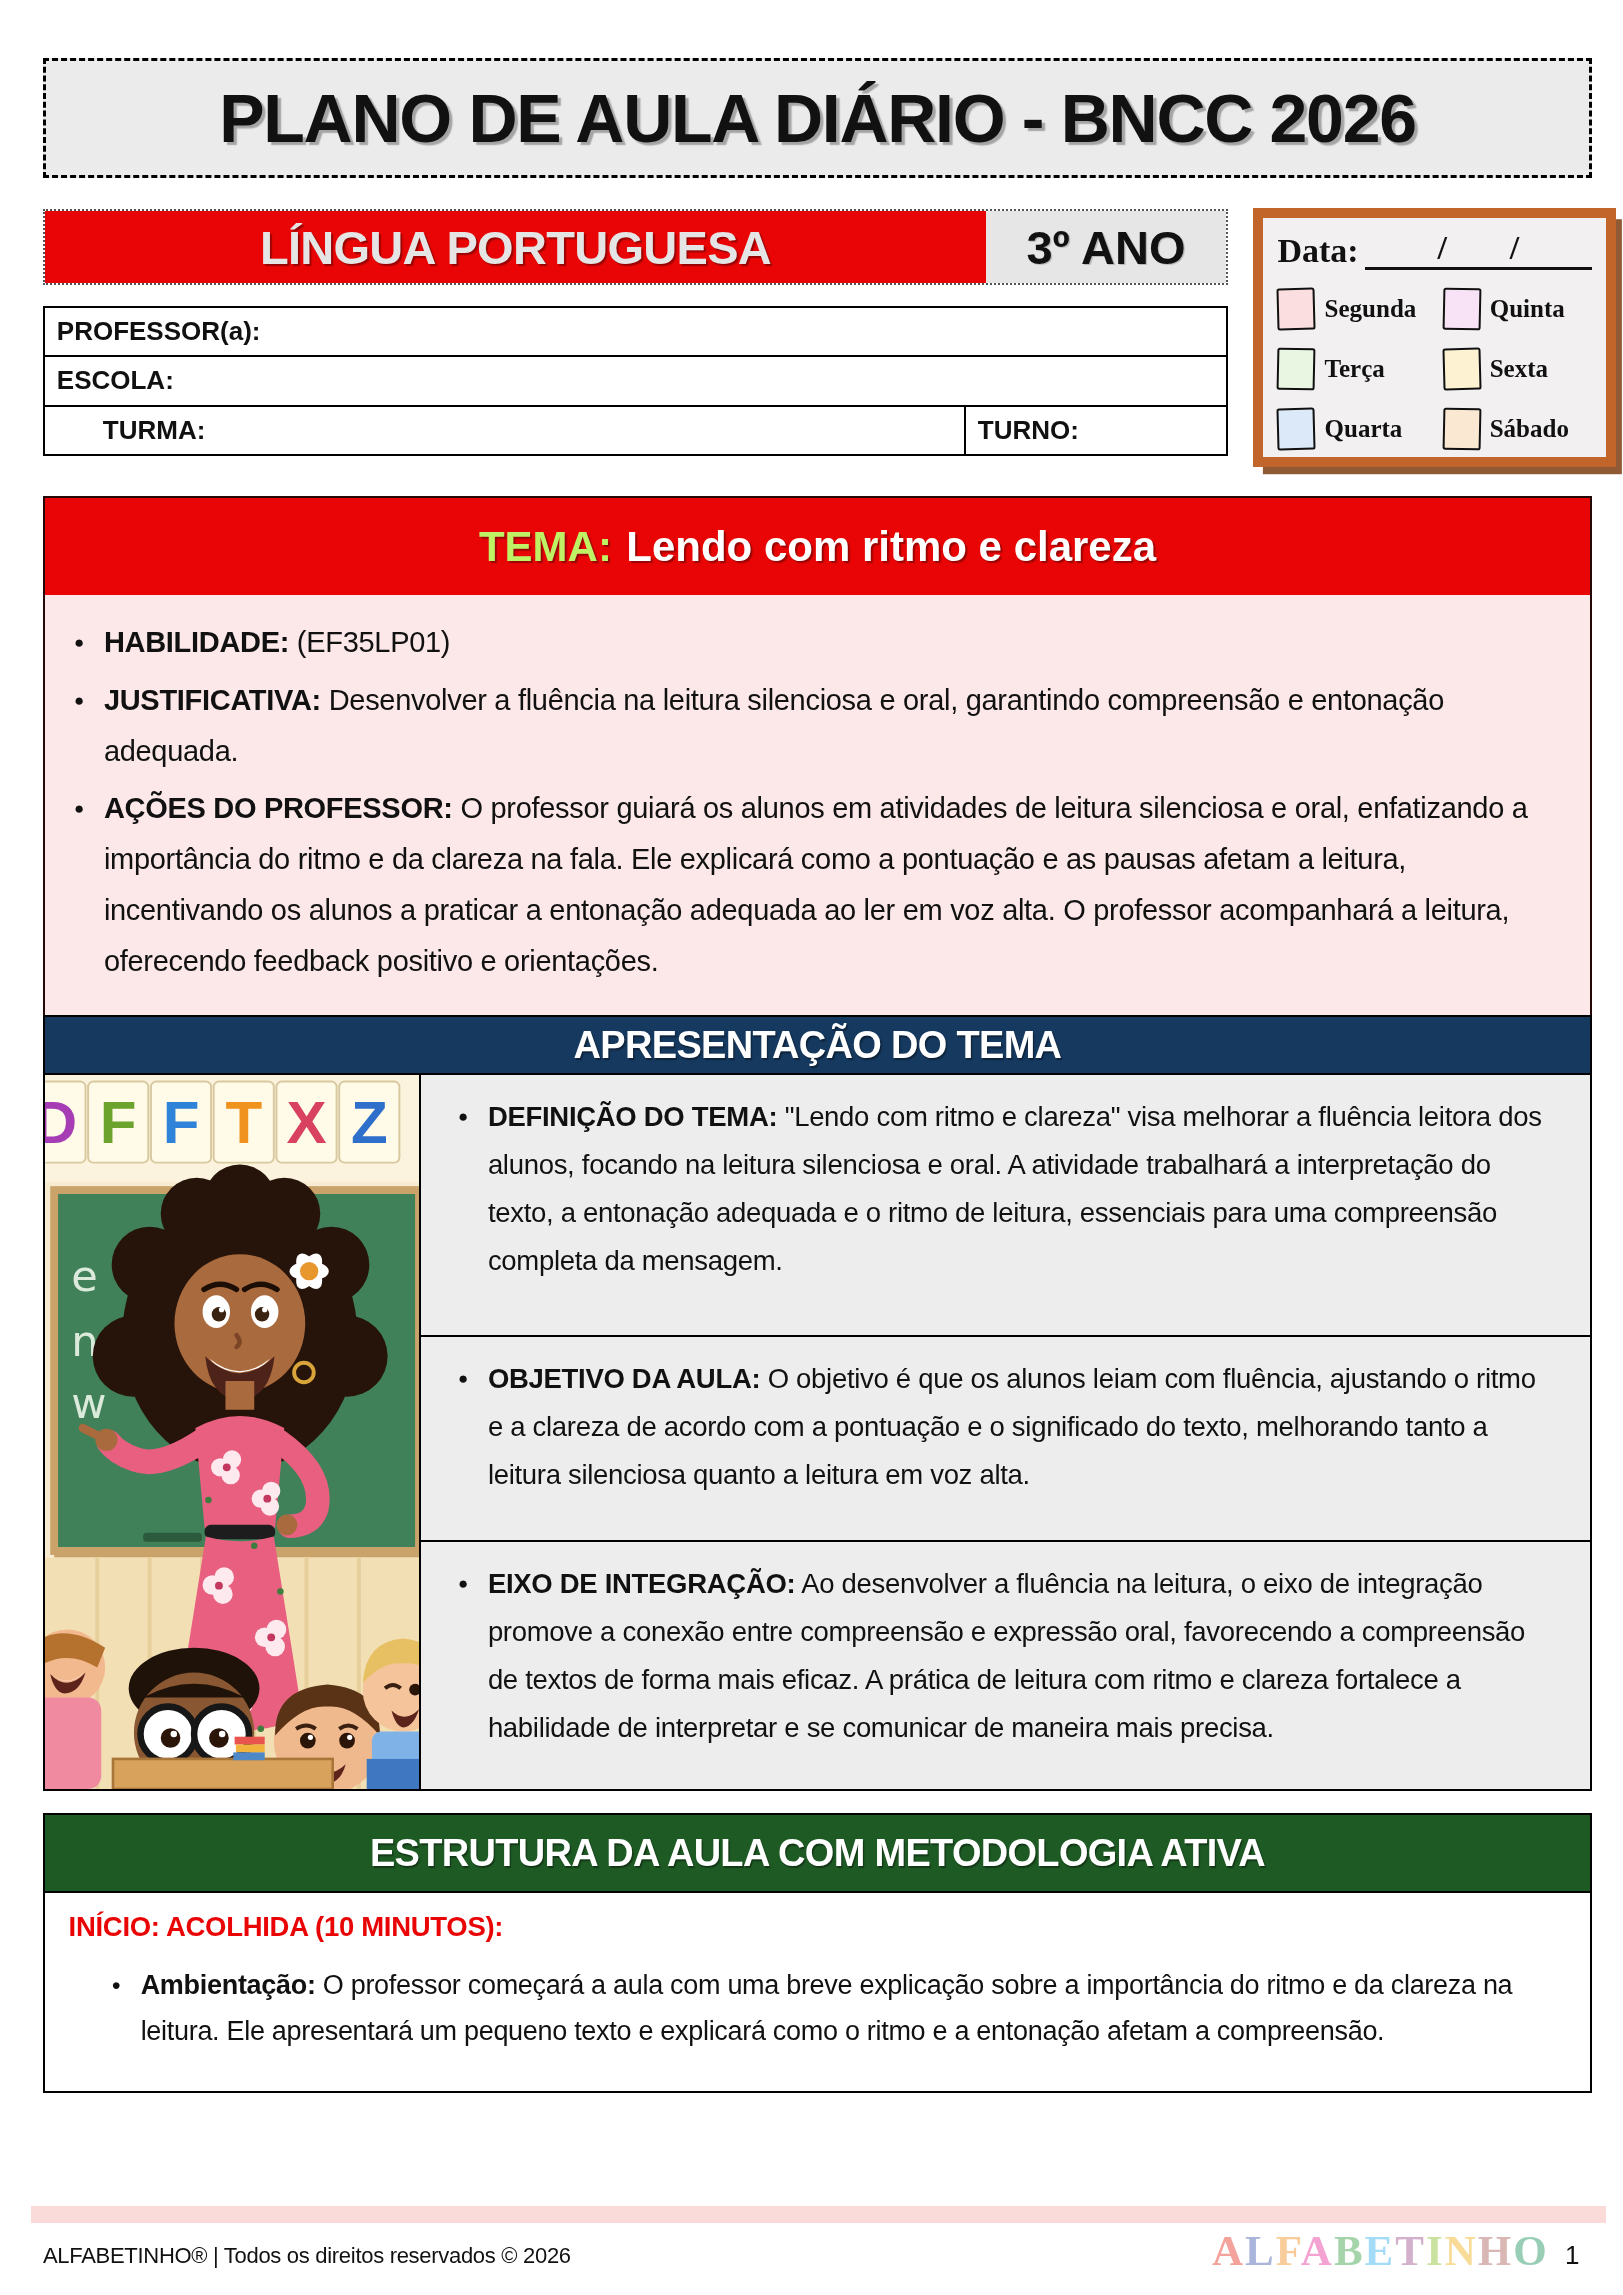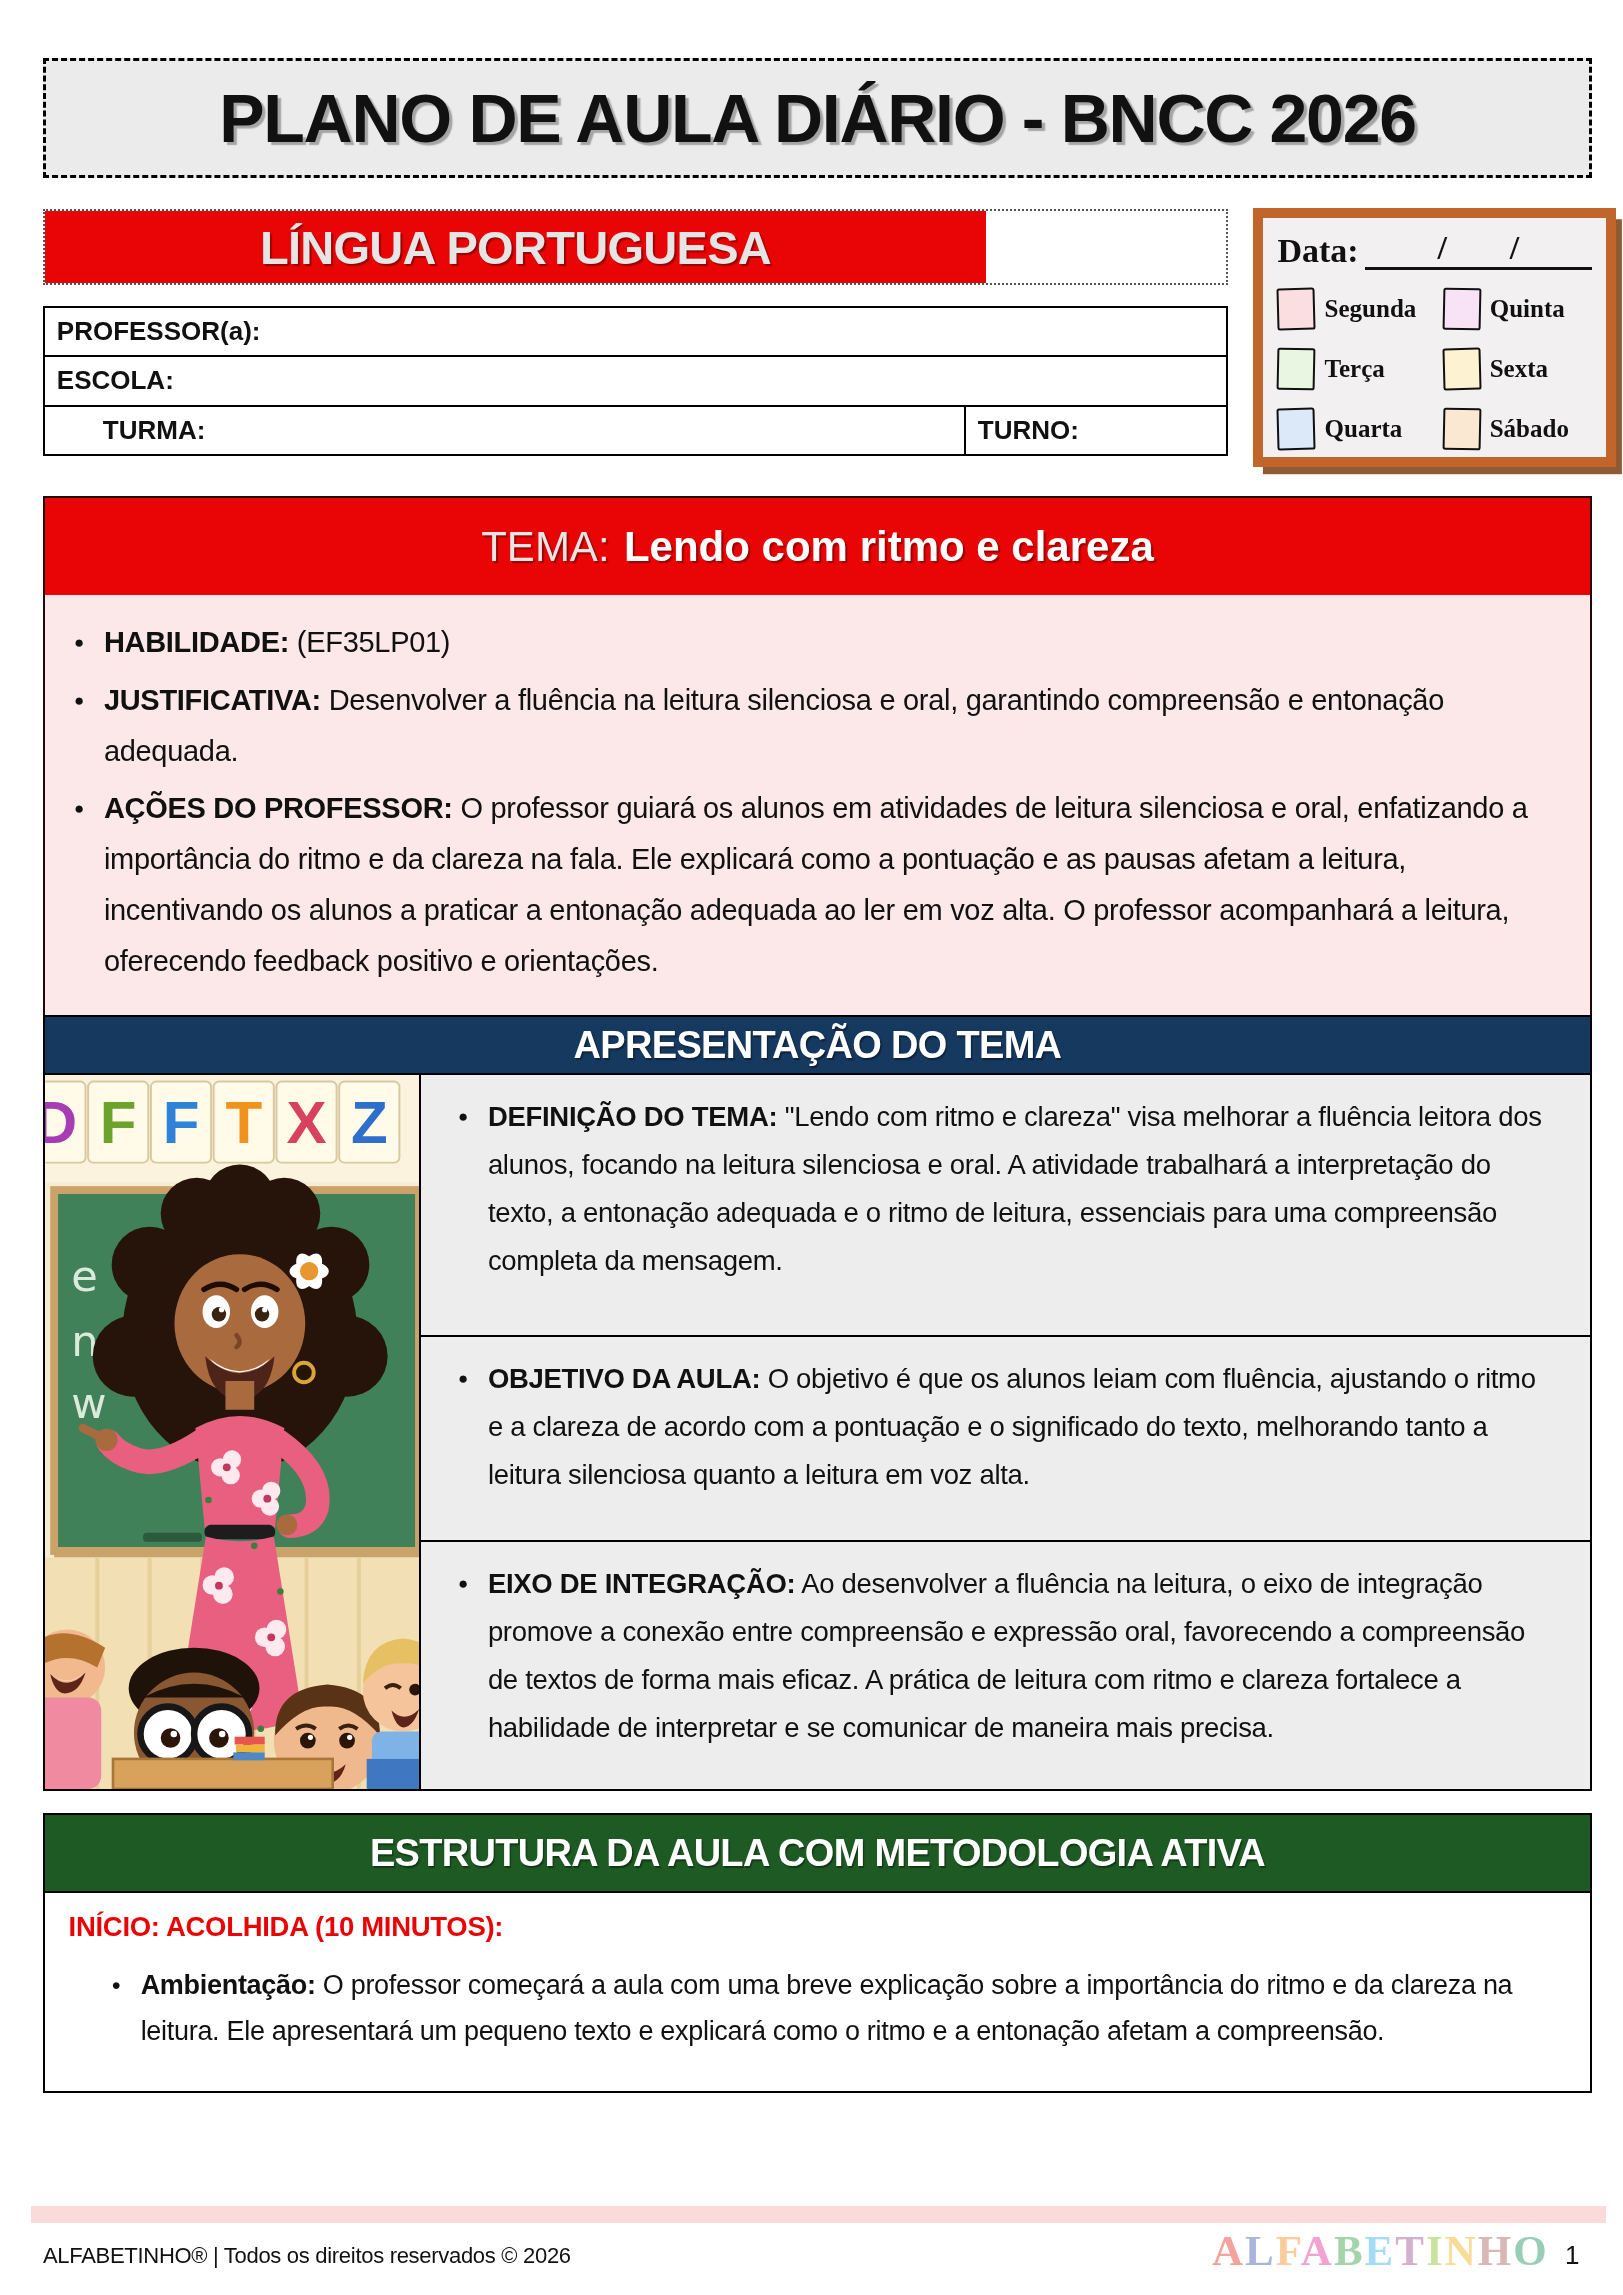--- a/index.html
+++ b/index.html
@@ -46,21 +46,21 @@
     grid-template-rows:repeat(3,1fr);grid-auto-flow:column;row-gap:10.5px;column-gap:5.2px;height:164px;gap:16px;}
   .day{display:flex;align-items:center;gap:9.2px;}
   .day-box{width:34px;height:38px;border:2.6px solid #111;border-radius:2.6px;
     transform:rotate(-1.5deg);flex:none;}
   .day:nth-child(even) .day-box{transform:rotate(1.2deg);}
   .day-label{font-size:25px;font-weight:700;}
 
   
   .tema-section{position:absolute;left:43px;top:496px;width:1549px;border:2px solid #240808;box-sizing:border-box;}
   .tema-bar{height:97px;background:#e90505;display:flex;align-items:center;justify-content:center;gap:14.4px;}
-  .tema-bar .tema-label{color:#e5e5e5;font-size:42px;font-weight:400;text-shadow:2px 2px 1.3px rgba(0,0,0,.35);}
+  .tema-bar .tema-label{color:#bef264;font-size:42px;font-weight:700;text-shadow:2px 2px 1.3px rgba(0,0,0,.35);}
   .tema-bar .tema-title{color:#fff;font-size:42px;font-weight:700;text-shadow:2px 2px 1.3px rgba(0,0,0,.35);}
   .tema-body{background:#fce8e8;height:420px;box-sizing:border-box;overflow:hidden;
     padding:22px 46px 13px 29px;}
   .li{display:flex;gap:19.6px;margin-bottom:6.5px;}
   .dot{font-size:17px;line-height:51px;flex:none;}
   .li-text{font-size:29px;line-height:51px;letter-spacing:-0.3px;}
   .li-text b{font-weight:800;}
 
   
   .apres-section{position:absolute;left:43px;top:1015px;width:1549px;box-sizing:border-box;}
@@ -99,20 +99,23 @@
 
 <div class="page">
 
   <div class="doc-header">
     <h1>PLANO DE AULA DIÁRIO - BNCC 2026</h1>
   </div>
 
   <div class="subject-strip">
     <div class="subject-red">
       <span>LÍNGUA PORTUGUESA</span>
+    </div>
+    <div class="subject-grade">
+      <span>3º ANO</span>
     </div>
   </div>
 
   <div class="info-table">
     <div class="info-row">
       <span class="info-label">PROFESSOR(a):</span>
       <span class="info-fill"></span>
     </div>
     <div class="info-row">
       <span class="info-label">ESCOLA:</span>

